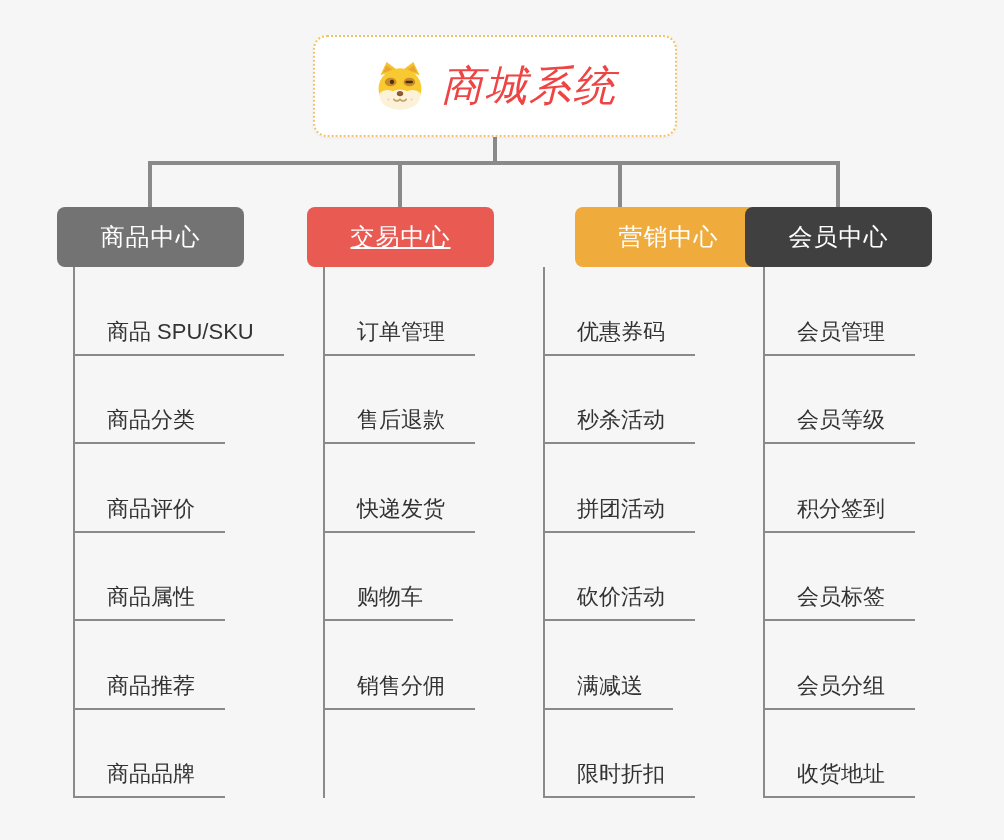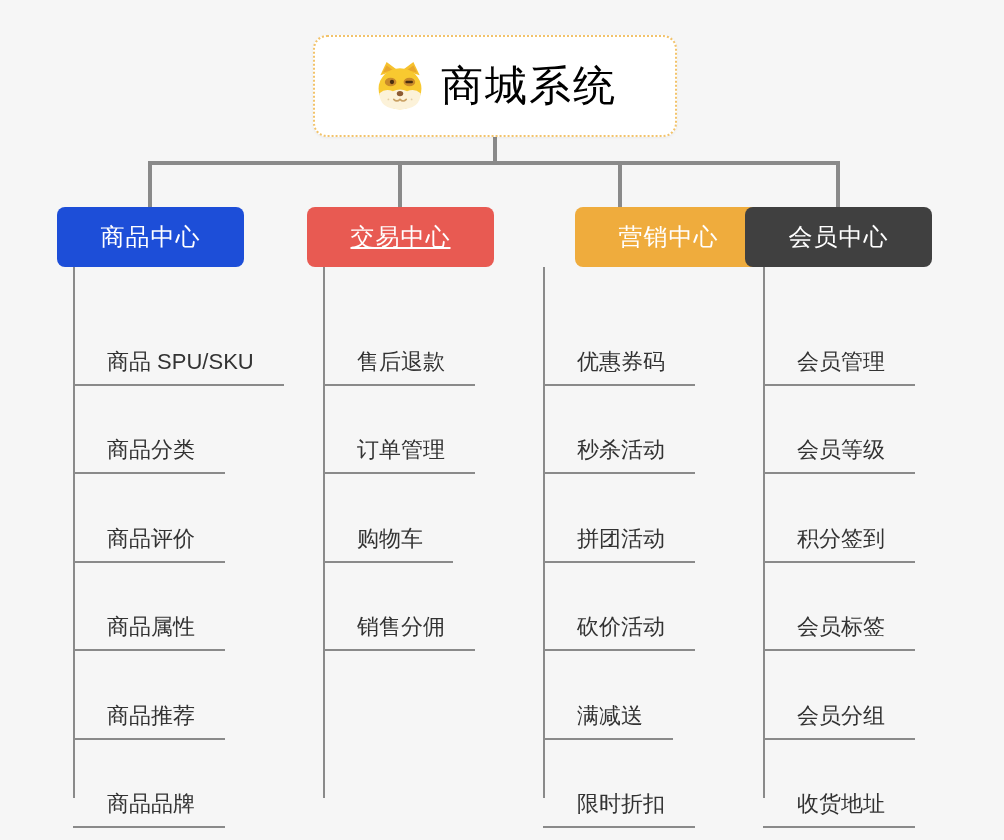--- a/index.html
+++ b/index.html
@@ -11,21 +11,21 @@
     overflow:hidden;
   }
   
   .root-node{
     position:absolute;left:313px;top:35px;width:364px;height:102px;
     background:#ffffff;border:2px dotted #F2C36B;border-radius:14px;
     box-sizing:border-box;
     display:flex;align-items:center;justify-content:center;gap:14px;
     box-shadow:0 1px 3px rgba(0,0,0,0.05);
   }
-  .root-title{font-size:42px;letter-spacing:2px;color:#000000;}
+  .root-title{font-size:42px;letter-spacing:2px;color:#ef4444;font-style:italic;}
   .root-icon{width:54px;height:50px;display:block;}
   
   .line{position:absolute;background:#8A8A8A;}
   #root-stub{left:493px;top:137px;width:4px;height:26px;}
   #rail{left:148px;top:161px;width:692px;height:4px;}
   .stub{top:161px;width:4px;height:46px;}
   #stub-0{left:148px;} #stub-1{left:398px;} #stub-2{left:618px;} #stub-3{left:836px;}
   
   .branch-box{
     position:absolute;top:207px;height:60px;width:187px;
@@ -33,21 +33,21 @@
     display:flex;align-items:center;justify-content:center;
     color:#ffffff;font-size:24px;letter-spacing:1px;
     box-sizing:border-box;
   }
   #branch-box-0{left:57px;}  #branch-box-1{left:307px;}
   #branch-box-2{left:527px;} #branch-box-3{left:745px;}
   
   .col-line{position:absolute;top:267px;width:2px;height:531px;background:#8A8A8A;}
   #col-line-0{left:73px;} #col-line-1{left:323px;} #col-line-2{left:543px;} #col-line-3{left:763px;}
   
-  .col{position:absolute;top:267px;margin-top:30px;}
+  .col{position:absolute;top:267px;}
   #col-0{left:73px;} #col-1{left:323px;} #col-2{left:543px;} #col-3{left:763px;}
   .item{
     height:88.5px;width:max-content;
     box-sizing:border-box;
     display:flex;align-items:flex-end;
     padding:0 30px 7px 34px;
     border-bottom:2px solid #8A8A8A;
     font-size:22px;color:#333333;
     white-space:nowrap;
   }
@@ -77,21 +77,21 @@
       <circle cx="21" cy="23.5" r="2.4" fill="#4A2F10"></circle>
       <rect x="36" y="22.2" width="8.5" height="2.8" rx="1.4" fill="#4A2F10"></rect>
       <ellipse cx="30" cy="36.5" rx="3.6" ry="2.9" fill="#8C5A33"></ellipse>
       <path d="M23,43 Q26.5,46.5 30,43 Q33.5,46.5 37,43" stroke="#C9A063" stroke-width="1.8" fill="none" stroke-linecap="round"></path>
       <circle cx="17" cy="43" r="1" fill="#E3CDA5"></circle>
       <circle cx="43" cy="43" r="1" fill="#E3CDA5"></circle>
     </svg>
     <span class="root-title">商城系统</span>
   </div>
 
-  <div class="branch-box" id="branch-box-0" style="background-color: #1d4ed8;">
+  <div class="branch-box" id="branch-box-0" style="background-color: #737373;">
     <span>商品中心</span>
   </div>
   <div class="branch-box" id="branch-box-1" style="background-color: rgb(232, 90, 82); text-decoration: underline;">
     <span>交易中心</span>
   </div>
   <div class="branch-box" id="branch-box-2" style="background-color: rgb(239, 172, 61); margin-left: 48px;">
     <span>营销中心</span>
   </div>
   <div class="branch-box" id="branch-box-3" style="background-color: #404040;">
     <span>会员中心</span>
@@ -105,22 +105,23 @@
   <div class="col" id="col-0">
     <div class="item">商品 SPU/SKU</div>
     <div class="item">商品分类</div>
     <div class="item">商品评价</div>
     <div class="item">商品属性</div>
     <div class="item">商品推荐</div>
     <div class="item">商品品牌</div>
   </div>
 
   <div class="col" id="col-1">
+    <div class="item">订单管理</div>
     <div class="item">售后退款</div>
-    <div class="item">订单管理</div>
+    <div class="item">快递发货</div>
     <div class="item">购物车</div>
     <div class="item">销售分佣</div>
   </div>
 
   <div class="col" id="col-2">
     <div class="item">优惠券码</div>
     <div class="item">秒杀活动</div>
     <div class="item">拼团活动</div>
     <div class="item">砍价活动</div>
     <div class="item">满减送</div>

